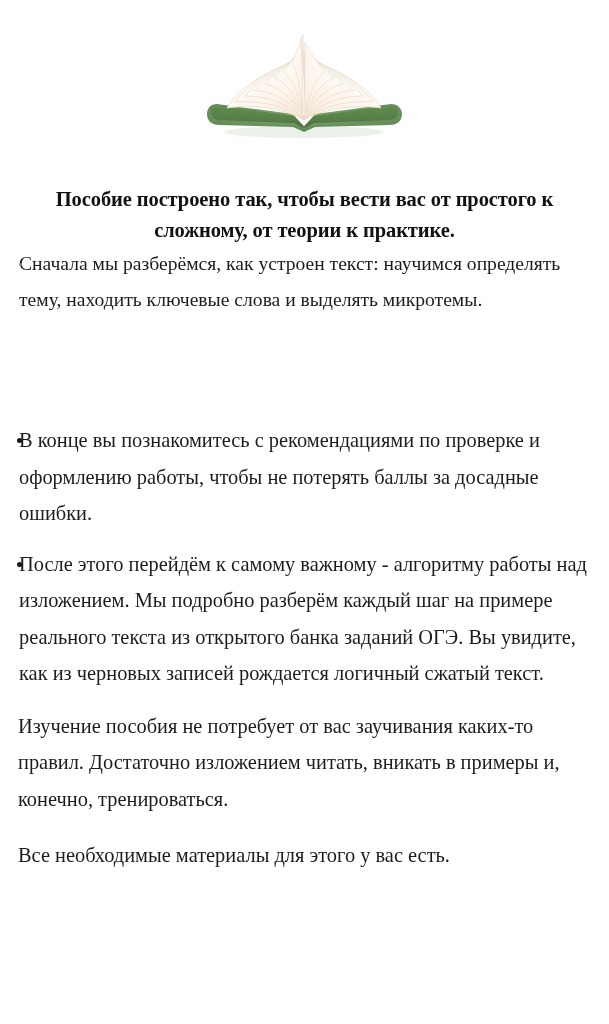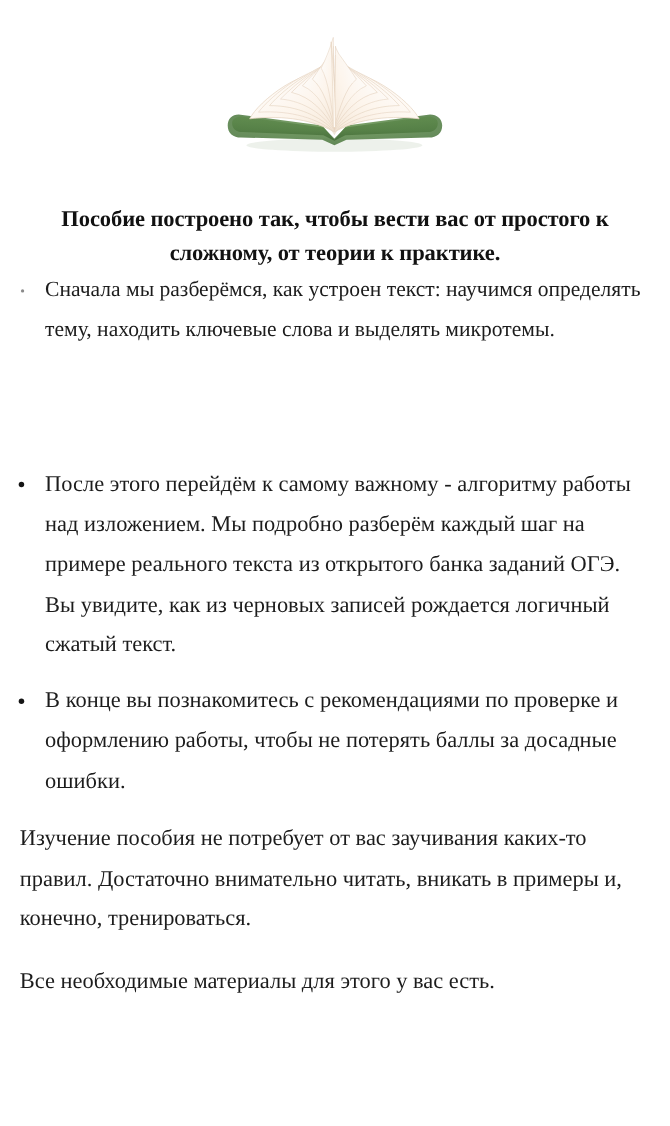--- a/index.html
+++ b/index.html
@@ -54,21 +54,21 @@
   }
 
   
   ul.bullets {
     list-style: none;
     margin: 0;
     padding: 0;
   }
   ul.bullets li {
     position: relative;
-    padding-left: 41px;
+    padding-left: 19px;
     padding-right: 18px;
     color: #1c1c1c;
   }
   ul.bullets li::before {
     content: "";
     position: absolute;
     border-radius: 50%;
     display: block;
   }
 
@@ -189,22 +189,22 @@
 
   <h1 class="lead-heading">Пособие построено так, чтобы вести вас от простого к сложному, от теории к практике.</h1>
 
   <ul class="bullets group-one">
     <li>Сначала мы разберёмся, как устроен текст: научимся определять тему, находить ключевые слова и выделять микротемы.</li>
   </ul>
 
   <div class="cluster-gap"></div>
 
   <ul class="bullets group-two">
+    <li> В конце вы познакомитесь с рекомендациями по проверке и оформлению работы, чтобы не потерять баллы за досадные ошибки.</li>
     <li>После этого перейдём к самому важному -  алгоритму работы над изложением. Мы подробно разберём каждый шаг на примере реального текста из открытого банка заданий ОГЭ. Вы увидите, как из черновых записей рождается логичный сжатый текст.</li>
-    <li> В конце вы познакомитесь с рекомендациями по проверке и оформлению работы, чтобы не потерять баллы за досадные ошибки.</li>
   </ul>
 
   <div class="closing">
-    <p>Изучение пособия не потребует от вас заучивания каких-то правил. Достаточно внимательно читать, вникать в примеры и, конечно, тренироваться.</p>
+    <p>Изучение пособия не потребует от вас заучивания каких-то правил. Достаточно изложением читать, вникать в примеры и, конечно, тренироваться.</p>
     <p>Все необходимые материалы для этого у вас есть.</p>
   </div>
 
 </div>
 
 </body></html>

